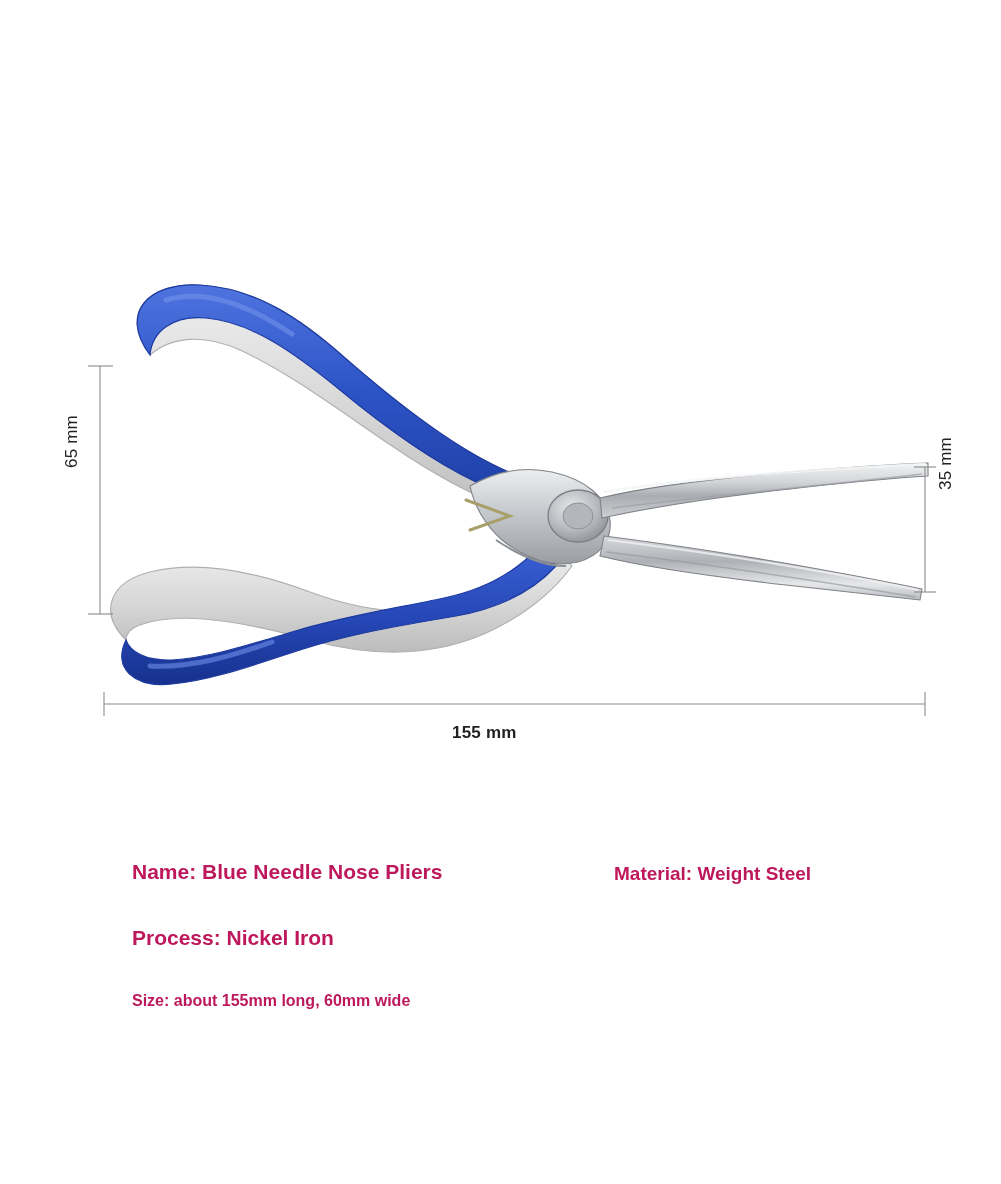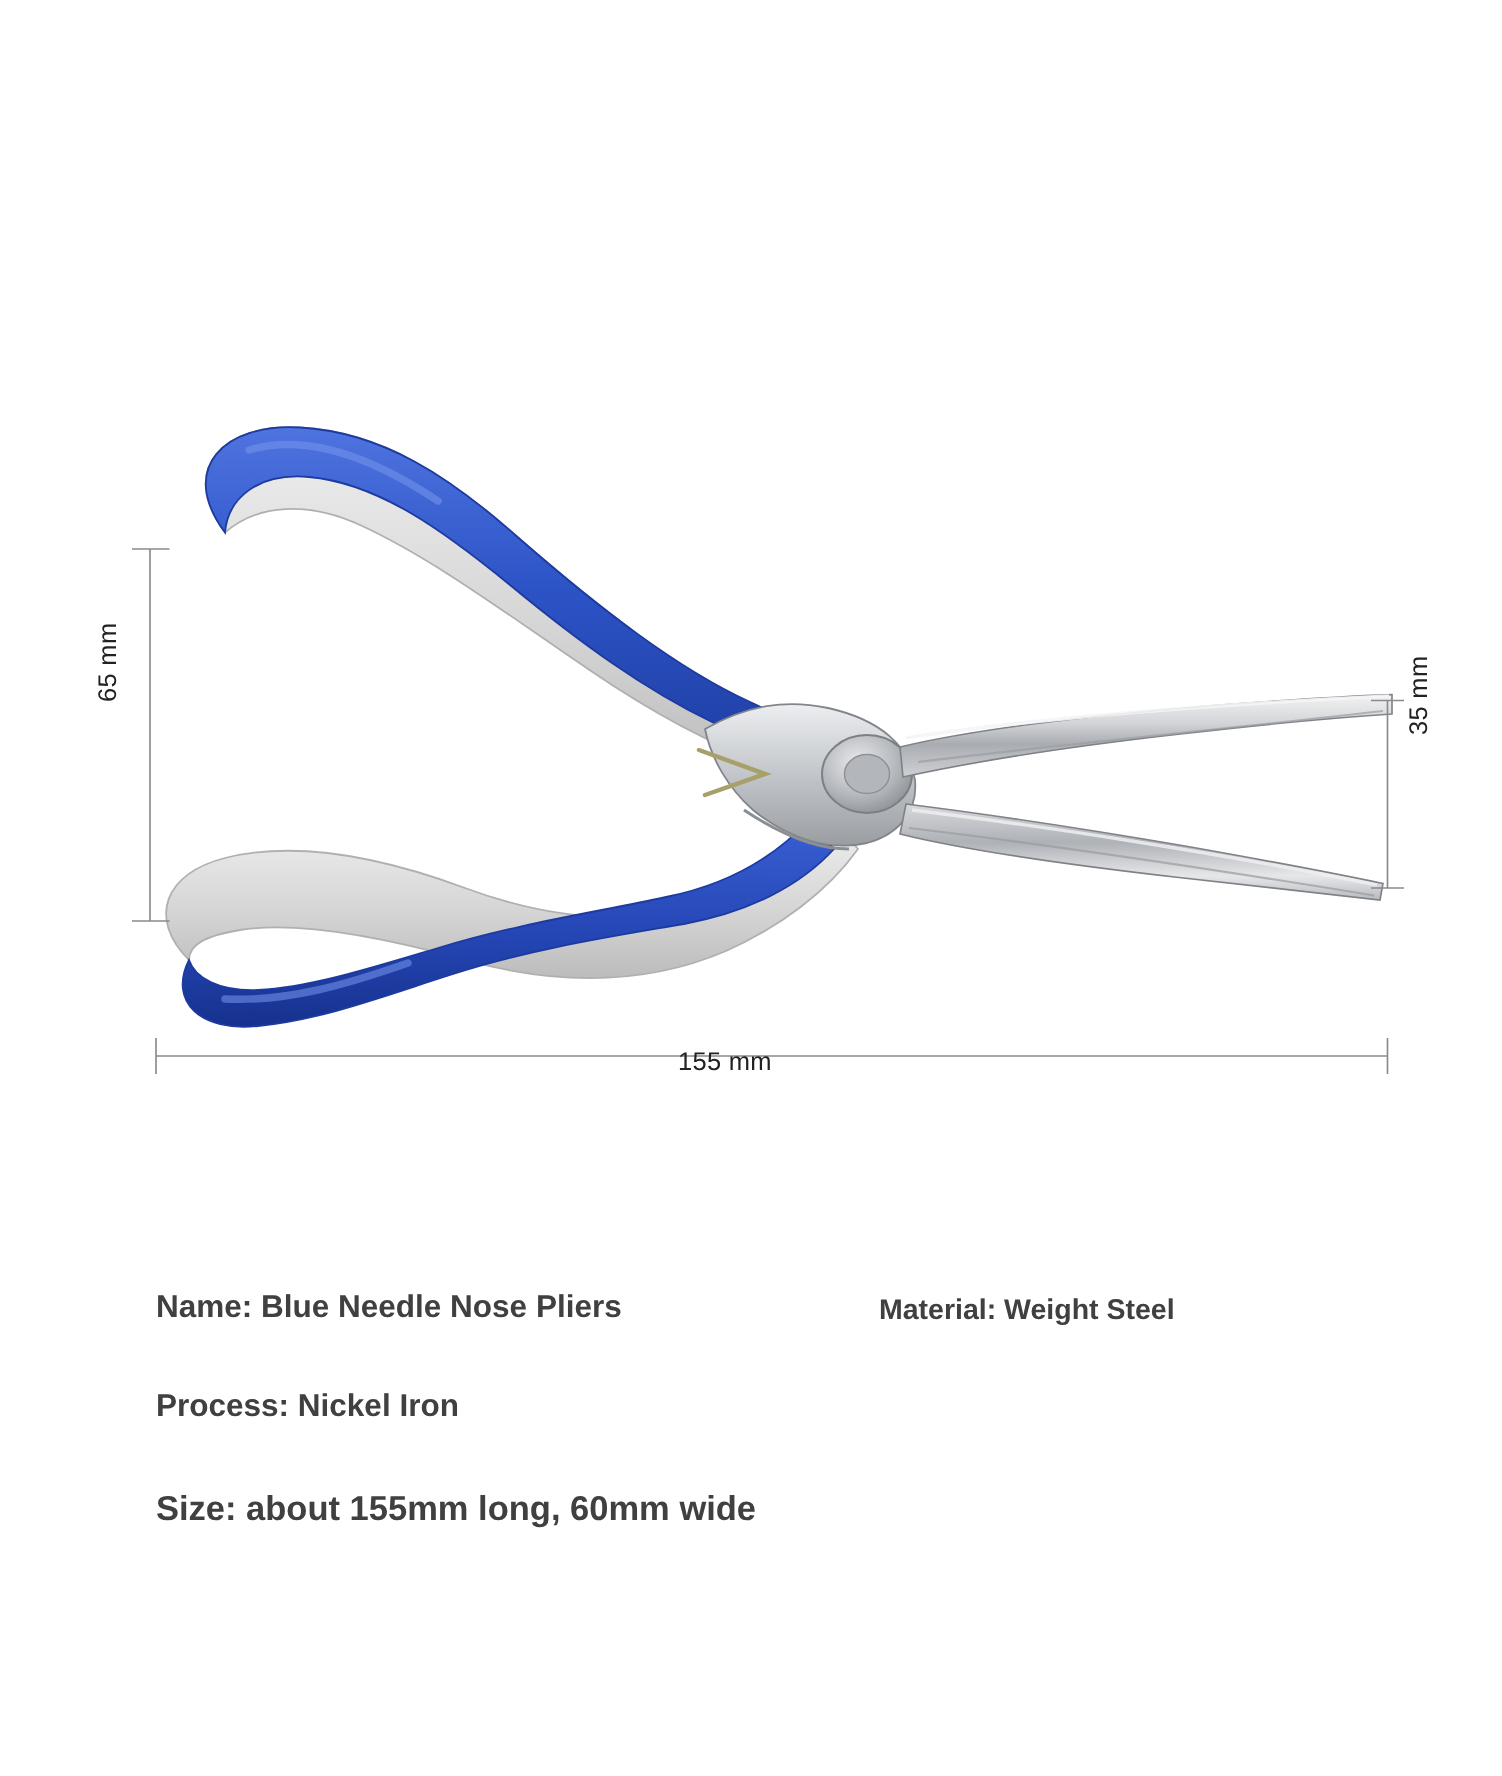--- a/index.html
+++ b/index.html
@@ -46,44 +46,46 @@
     transform-origin: left top;
   }
   #label-tip {
     left: 936px;
     top: 490px;
     transform: rotate(-90deg);
     transform-origin: left top;
   }
   #label-length {
     left: 452px;
-    top: 698px;
+    top: 723px;
+    font-weight: bold;
   }
 
   
   #spec-block {
     position: absolute;
     left: 0;
     top: 860px;
     width: 1001px;
   }
   .spec-row {
     position: relative;
     height: 66px;
   }
   .spec-text {
     position: absolute;
     font-family: "Liberation Sans", sans-serif;
     font-weight: bold;
-    color: #404040;
+    color: #be185d;
     white-space: nowrap;
+    margin-left: 28px;
   }
   .spec-primary { left: 104px; font-size: 21px; }
   .spec-secondary { left: 586px; font-size: 19px; top: 3px; }
-  .spec-large { left: 104px; font-size: 23px; }
+  .spec-large { left: 104px; font-size: 16px; }
 </style>
 </head>
 <body>
 
 <div id="diagram-area">
 
   <svg id="product-svg" width="1001" height="800" viewBox="0 0 1001 800">
     <defs>
       <linearGradient id="steelJaw" x1="0" y1="0" x2="0" y2="1">
         <stop offset="0%" stop-color="#f2f3f4"></stop>

